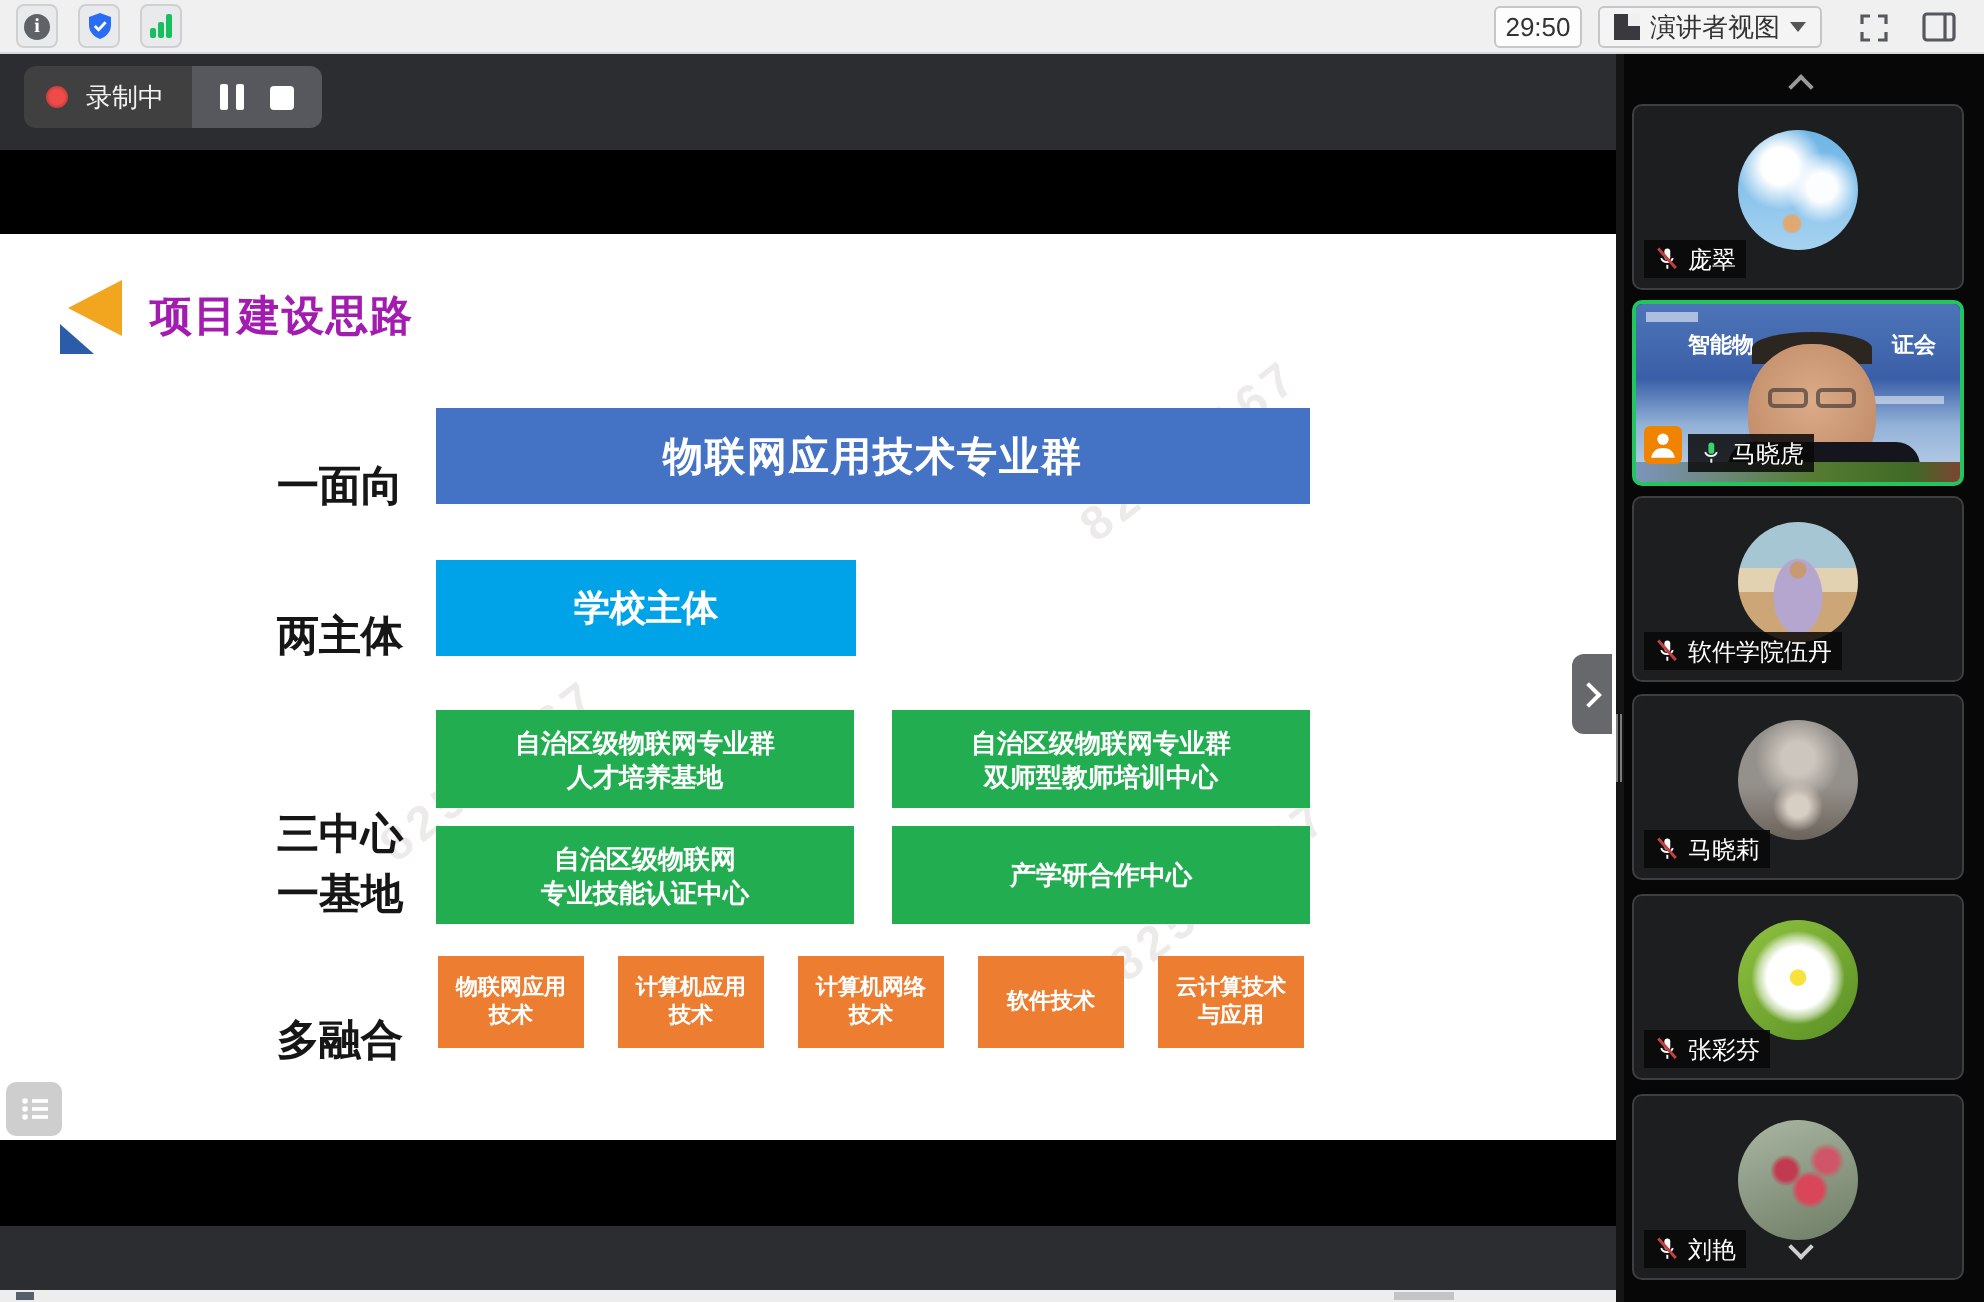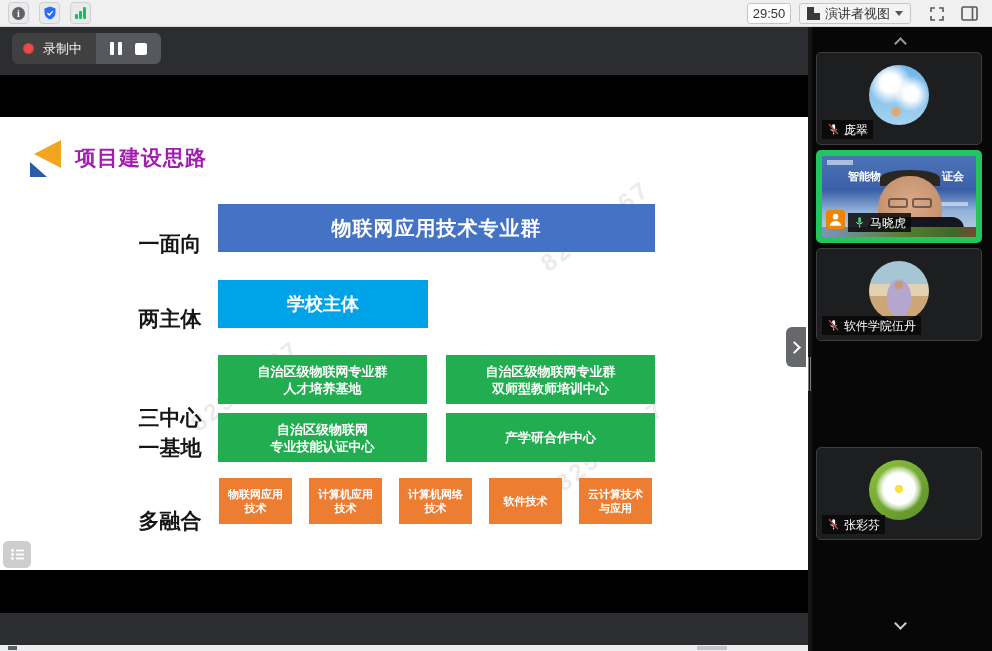--- a/index.html
+++ b/index.html
@@ -58,21 +58,21 @@
   .chev-down { border-color:#cfcfcf; transform:rotate(45deg); }
 
   .divider { position:absolute; left:808px; top:27px; width:4px; height:624px; background:#151515; }
   .divider .dl { position:absolute; top:330px; width:1px; height:34px; background:#7b7b7b; }
 
   
   .sidebar { position:absolute; left:812px; top:27px; width:180px; height:624px; background:#070707; }
   .chev-top { position:absolute; left:84px; top:12px; cursor:pointer; }
   .chev-bottom { position:absolute; left:84px; top:592px; cursor:pointer; }
   .tile { position:absolute; left:4px; width:166px; height:93px; background:#1d1e20; border:1px solid #3e3e40; border-radius:5px; cursor:pointer; overflow:hidden; }
-  .t1{top:25px;} .t2{top:123px; border:6px solid #22c55e;} .t3{top:221px;} .t4{top:320px;} .t5{top:420px;} .t6{top:520px;}
+  .t1{top:25px;} .t2{top:123px; border:2px solid #22c55e;} .t3{top:221px;} .t4{top:320px;} .t5{top:420px;} .t6{top:520px;}
   .avatar { position:absolute; left:52px; top:12px; width:60px; height:60px; border-radius:50%; }
   .av-clouds { background:radial-gradient(circle at 45% 78%, #e0a873 0 7%, rgba(0,0,0,0) 9%), radial-gradient(circle at 35% 30%, #ffffff 0 16%, rgba(255,255,255,0) 38%), radial-gradient(circle at 70% 48%, #fbfdff 0 14%, rgba(255,255,255,0) 34%), linear-gradient(180deg,#6db4e6,#a6d2f0); }
   .av-beach { background:radial-gradient(circle at 50% 40%, #c79a74 0 8%, rgba(0,0,0,0) 10%), radial-gradient(ellipse 22% 34% at 50% 62%, #b4a6cf 0 90%, rgba(0,0,0,0) 95%), linear-gradient(180deg,#a5c6d2 0 38%, #e2d2b2 38% 58%, #cda677 58% 100%); }
   .av-castle { background:radial-gradient(circle at 50% 32%, #cdc6be 0 16%, rgba(0,0,0,0) 42%), radial-gradient(circle at 50% 72%, #d8cfc4 0 10%, rgba(0,0,0,0) 24%), linear-gradient(180deg,#94908b 0 55%, #6b635a 100%); }
   .av-daisy { background:radial-gradient(circle at 50% 48%, #f6e33e 0 9%, #ffffff 10% 36%, rgba(255,255,255,0.55) 46%, rgba(255,255,255,0) 54%), linear-gradient(140deg,#8fc23f,#5a9026); }
   .av-blossom { background:radial-gradient(circle at 60% 58%, #d9465a 0 13%, rgba(0,0,0,0) 19%), radial-gradient(circle at 40% 42%, #c23a50 0 10%, rgba(0,0,0,0) 16%), radial-gradient(circle at 74% 34%, #d05568 0 9%, rgba(0,0,0,0) 15%), linear-gradient(160deg,#aab6a2,#6e7d66); }
   .nametag { position:absolute; left:5px; bottom:5px; background:rgba(8,8,8,0.85); color:#fff; font-size:12px; line-height:1; padding:3px 5px; display:flex; align-items:center; gap:4px; z-index:5; }
   .video { position:absolute; inset:0; background:linear-gradient(180deg,#4d74b8 0%,#3a5fa8 42%,#93b2d8 68%,#bdd2e8 100%); }
   .v-banner { position:absolute; left:0; top:13px; width:100%; color:#fff; font-size:11px; font-weight:700; }
   .v-banner .bl { position:absolute; left:26px; } .v-banner .br { position:absolute; right:12px; }
@@ -293,31 +293,55 @@
         <svg width="13" height="13" viewBox="0 0 16 16">
             <rect x="6.4" y="1.5" width="3.6" height="7" rx="1.8" fill="#fff"></rect>
             <path d="M4.4 7.5a3.9 3.9 0 0 0 7.2 0" stroke="#fff" stroke-width="1.2" fill="none"></path>
             <line x1="8.2" y1="11.6" x2="8.2" y2="14" stroke="#fff" stroke-width="1.2"></line>
             <line x1="2.6" y1="1.6" x2="13.4" y2="13.6" stroke="#c63f3f" stroke-width="1.8"></line>
           </svg>
         <span>软件学院伍丹</span>
       </div>
     </div>
 
+    <div class="tile t4">
+      <div class="avatar av-castle"></div>
+      <div class="nametag">
+        <svg width="13" height="13" viewBox="0 0 16 16">
+            <rect x="6.4" y="1.5" width="3.6" height="7" rx="1.8" fill="#fff"></rect>
+            <path d="M4.4 7.5a3.9 3.9 0 0 0 7.2 0" stroke="#fff" stroke-width="1.2" fill="none"></path>
+            <line x1="8.2" y1="11.6" x2="8.2" y2="14" stroke="#fff" stroke-width="1.2"></line>
+            <line x1="2.6" y1="1.6" x2="13.4" y2="13.6" stroke="#c63f3f" stroke-width="1.8"></line>
+          </svg>
+        <span>马晓莉</span>
+      </div>
+    </div>
 
     <div class="tile t5">
       <div class="avatar av-daisy"></div>
       <div class="nametag">
         <svg width="13" height="13" viewBox="0 0 16 16">
             <rect x="6.4" y="1.5" width="3.6" height="7" rx="1.8" fill="#fff"></rect>
             <path d="M4.4 7.5a3.9 3.9 0 0 0 7.2 0" stroke="#fff" stroke-width="1.2" fill="none"></path>
             <line x1="8.2" y1="11.6" x2="8.2" y2="14" stroke="#fff" stroke-width="1.2"></line>
             <line x1="2.6" y1="1.6" x2="13.4" y2="13.6" stroke="#c63f3f" stroke-width="1.8"></line>
           </svg>
         <span>张彩芬</span>
       </div>
     </div>
 
+    <div class="tile t6">
+      <div class="avatar av-blossom"></div>
+      <div class="nametag">
+        <svg width="13" height="13" viewBox="0 0 16 16">
+            <rect x="6.4" y="1.5" width="3.6" height="7" rx="1.8" fill="#fff"></rect>
+            <path d="M4.4 7.5a3.9 3.9 0 0 0 7.2 0" stroke="#fff" stroke-width="1.2" fill="none"></path>
+            <line x1="8.2" y1="11.6" x2="8.2" y2="14" stroke="#fff" stroke-width="1.2"></line>
+            <line x1="2.6" y1="1.6" x2="13.4" y2="13.6" stroke="#c63f3f" stroke-width="1.8"></line>
+          </svg>
+        <span>刘艳</span>
+      </div>
+    </div>
 
     <span class="chev chev-down chev-bottom"></span>
   </div>
 
 </div>
 
 </body></html>

